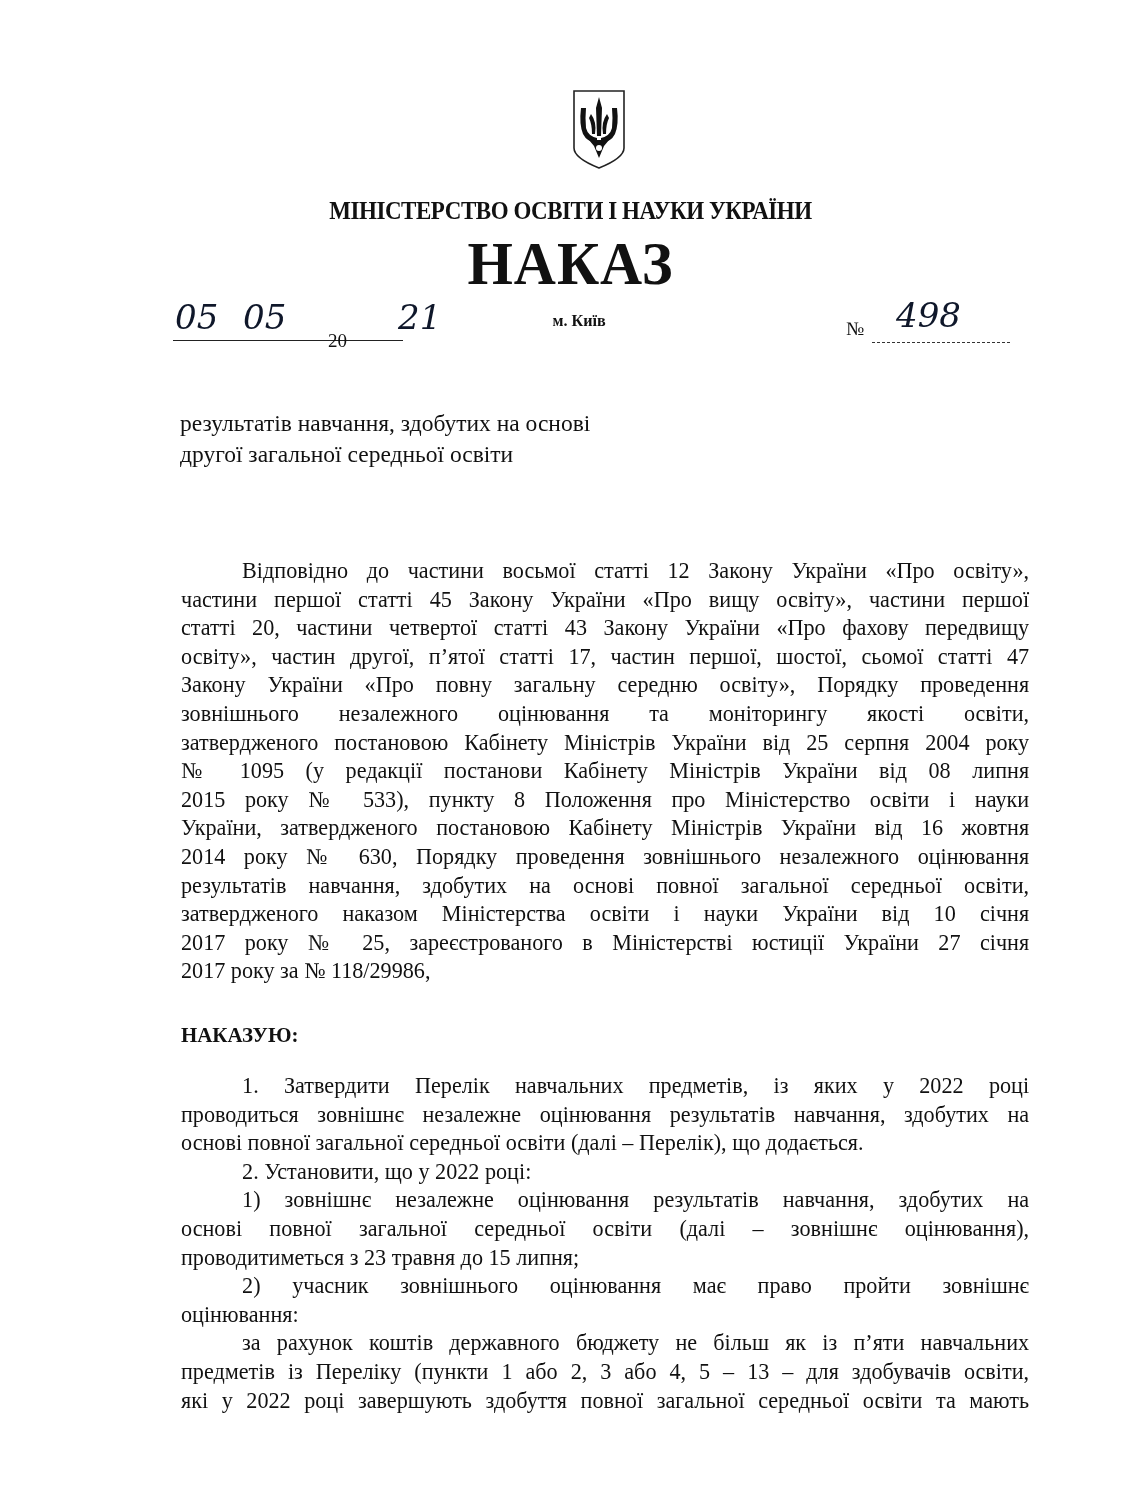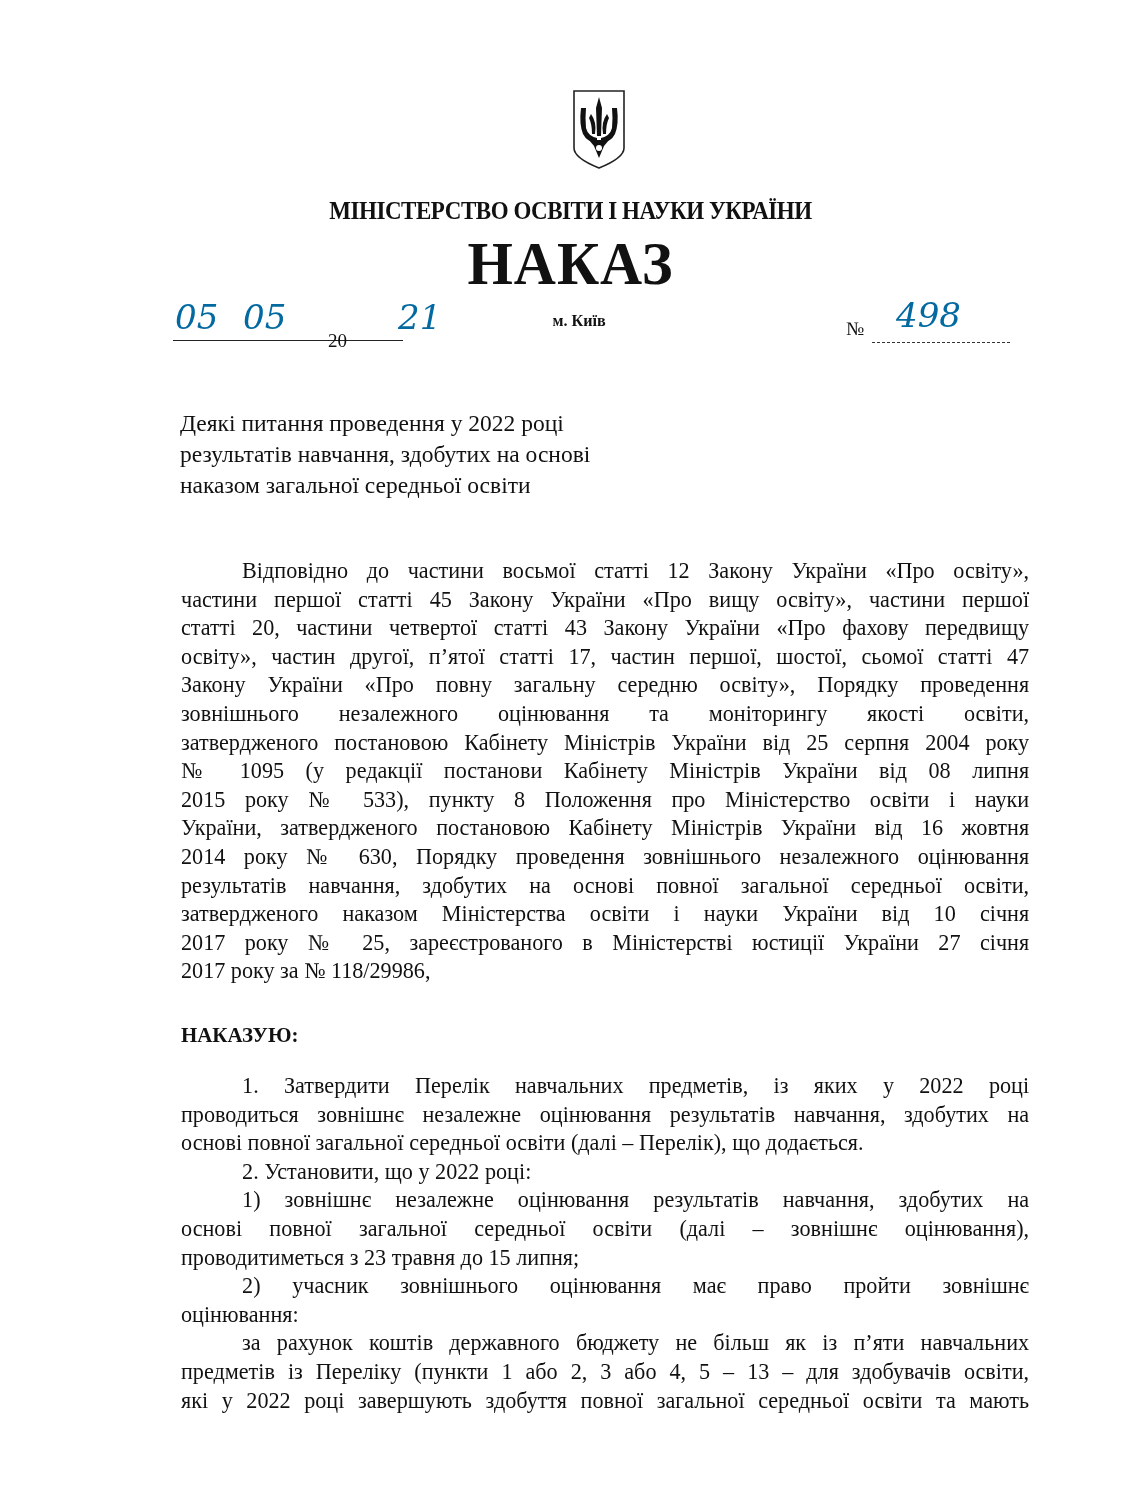--- a/index.html
+++ b/index.html
@@ -5,21 +5,21 @@
   html, body { margin: 0; padding: 0; background: #ffffff; }
   body { width: 1141px; height: 1508px; position: relative; overflow: hidden;
          font-family: "Liberation Serif", "DejaVu Serif", serif; color: #111; }
   .abs { position: absolute; }
   #emblem { left: 571px; top: 88px; width: 56px; height: 82px; }
   #ministry { left: 0; width: 1141px; top: 197px; text-align: center;
               font-weight: bold; font-size: 25px; letter-spacing: -0.5px; transform: scaleX(0.92); }
   #nakaz { left: 0; width: 1141px; top: 228px; text-align: center;
            font-weight: bold; font-size: 62px; letter-spacing: 1px; transform: scaleX(0.94); }
   .hand { font-family: "DejaVu Serif", serif; font-style: italic; font-size: 34px;
-          color: #0369a1; line-height: 1; }
+          color: #0f172a; line-height: 1; }
   #date-day { left: 175px; top: 300px; }
   #date-month { left: 243px; top: 300px; }
   #date-underline { left: 173px; top: 340px; width: 230px; border-bottom: 1px solid #222; }
   #date-yearprefix { left: 328px; top: 330px; font-size: 19px; }
   #date-yearsuffix { left: 350px; top: 300px; margin-left: 48px; }
   #city { left: 551px; top: 311px; font-weight: bold; font-size: 17px; transform: scaleX(0.95); }
   #num-sign { left: 846px; top: 318px; font-size: 19px; }
   #num-value { left: 878px; top: 298px; margin-left: 18px; }
   #num-underline { left: 872px; top: 342px; width: 138px; border-bottom: 1px dashed #333; }
 
@@ -56,23 +56,22 @@
 <div id="date-day" class="abs hand">05</div>
 <div id="date-month" class="abs hand">05</div>
 <div id="date-yearprefix" class="abs">20</div>
 <div id="date-yearsuffix" class="abs hand">21</div>
 <div id="city" class="abs">м. Київ</div>
 <div id="num-sign" class="abs">№</div>
 <div id="num-value" class="abs hand">498</div>
 <div id="num-underline" class="abs"></div>
 
 <div id="title-block" class="abs">
-  <div>Деякі питання проведення у 2022 році</div>
   <div>результатів навчання, здобутих на основі</div>
-  <div>наказом загальної середньої освіти</div>
+  <div>другої загальної середньої освіти</div>
 </div>
 
 <div id="preamble" class="abs para">
   <span class="line indent">Відповідно до частини восьмої статті 12 Закону України «Про освіту»,</span>
   <span class="line">частини першої статті 45 Закону України «Про вищу освіту», частини першої</span>
   <span class="line">статті 20, частини четвертої статті 43 Закону України «Про фахову передвищу</span>
   <span class="line">освіту», частин другої, п’ятої статті 17, частин першої, шостої, сьомої статті 47</span>
   <span class="line">Закону України «Про повну загальну середню освіту», Порядку проведення</span>
   <span class="line">зовнішнього незалежного оцінювання та моніторингу якості освіти,</span>
   <span class="line">затвердженого постановою Кабінету Міністрів України від 25 серпня 2004 року</span>

